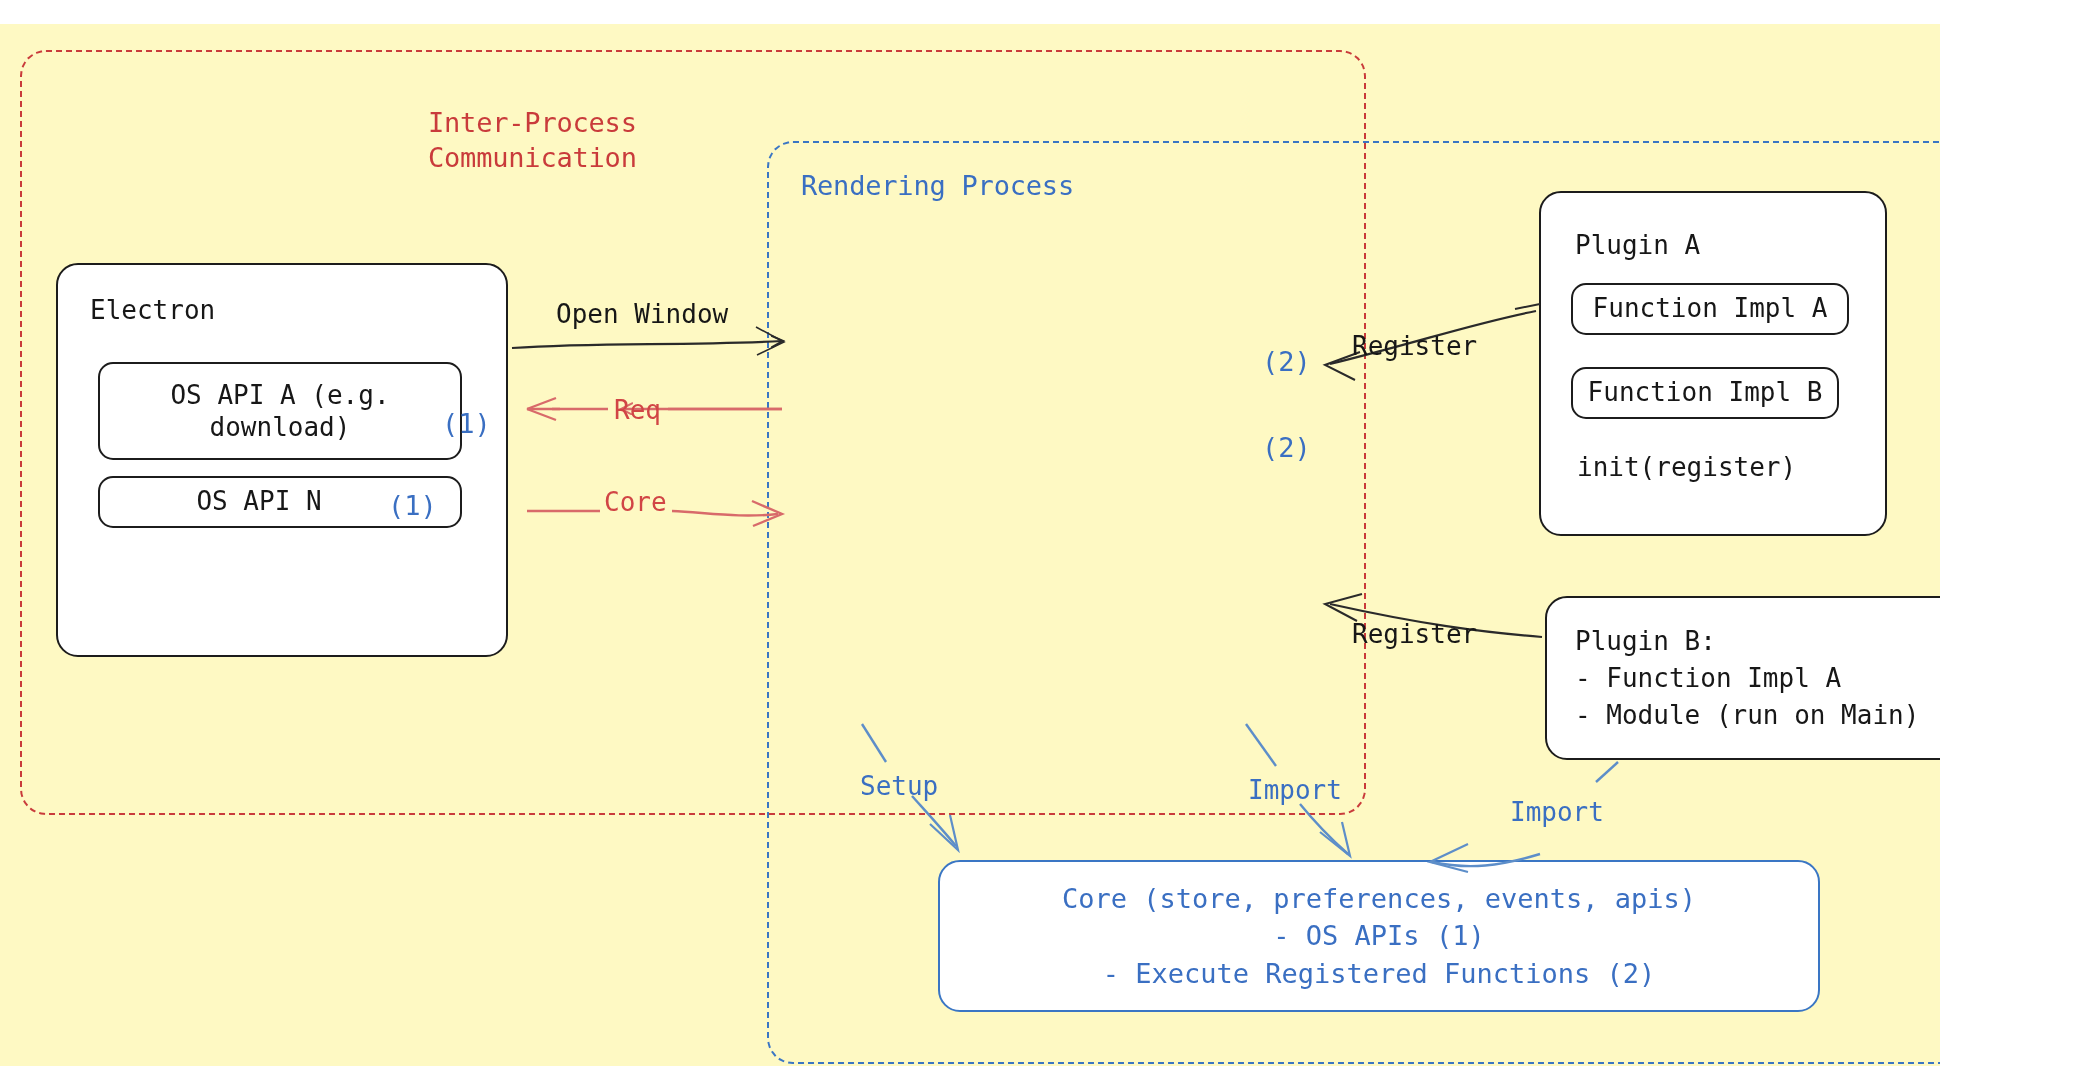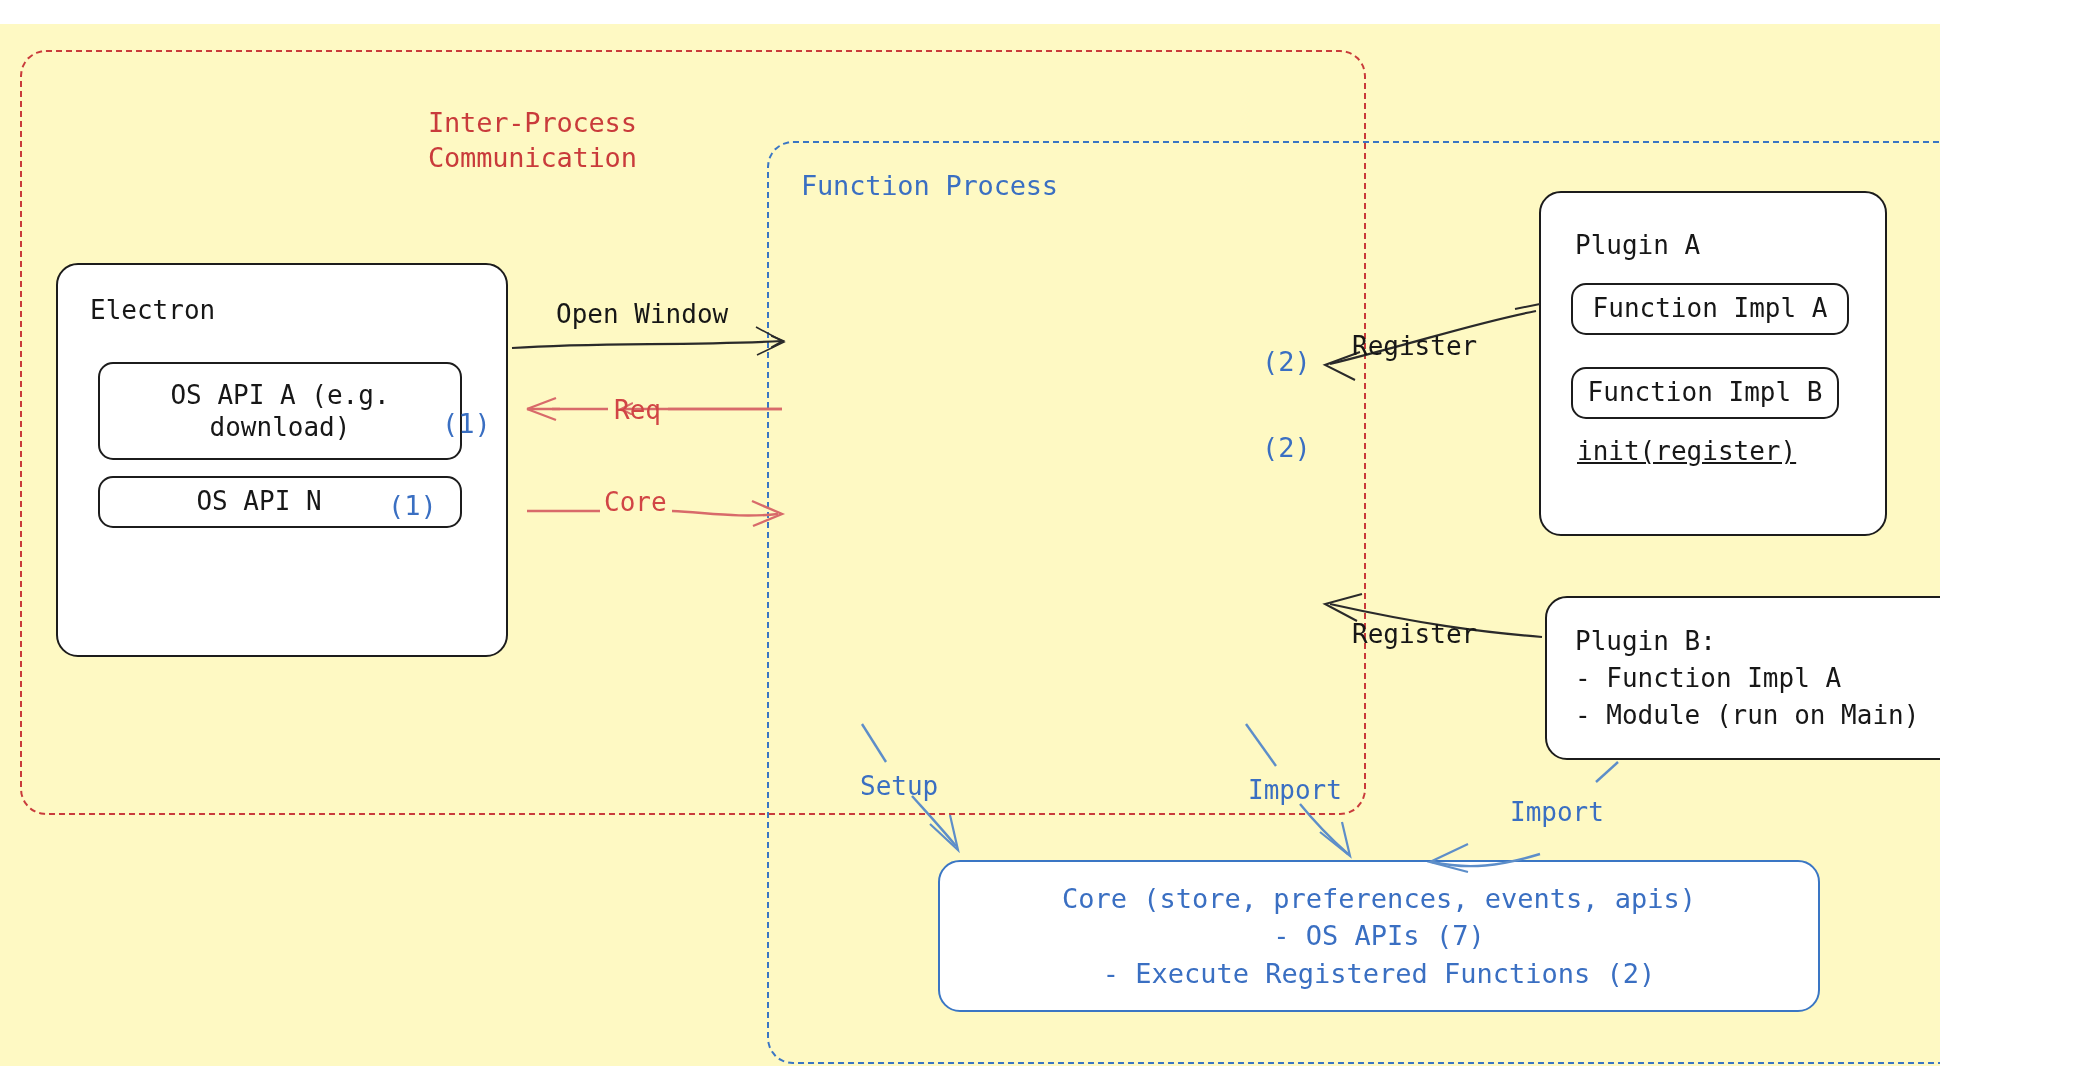--- a/index.html
+++ b/index.html
@@ -131,21 +131,21 @@
 
 <div id="canvas">
 
   <div class="region region-ipc" style="left:20px; top:26px; width:1346px; height:765px;"></div>
 
   <div class="region region-render" style="left:767px; top:117px; width:1288px; height:923px;"></div>
 
   <div class="region-label red" style="left:428px; top:82px;">Inter-Process
 Communication</div>
 
-  <div class="region-label blue" style="left:801px; top:145px;">Function Process</div>
+  <div class="region-label blue" style="left:801px; top:145px;">Rendering Process</div>
 
   <div class="box" style="left:56px; top:239px; width:452px; height:394px;">
     <div class="box-title" style="left:32px; top:30px;">Electron</div>
 
     <div class="box inner" style="left:40px; top:97px; width:364px; height:98px;">
       <div class="inner-text two-line">OS API A (e.g.
 download)</div>
     </div>
     <div class="marker" style="left:384px; top:143px;">(1)</div>
 
@@ -163,32 +163,32 @@
     <div class="box-title" style="left:34px; top:37px;">Plugin A</div>
 
     <div class="box inner" style="left:30px; top:90px; width:278px; height:52px;">
       <div class="inner-text">Function Impl A</div>
     </div>
 
     <div class="box inner" style="left:30px; top:174px; width:268px; height:52px;">
       <div class="inner-text">Function Impl B</div>
     </div>
 
-    <div class="free-text" style="left:36px; top:242px;text-decoration:underline;">init(register)</div>
+    <div class="free-text" style="left:36px; top:258px;">init(register)</div>
   </div>
 
   <div class="box" style="left:1545px; top:572px; width:430px; height:164px;">
     <div class="free-text" style="left:28px; top:25px; font-size:26px; line-height:1.42;">Plugin B:
 - Function Impl A
 - Module (run on Main)</div>
   </div>
 
   <div class="box core" style="left:938px; top:836px; width:882px; height:152px;">
     <div class="core-text">Core (store, preferences, events, apis)
-- OS APIs (7)
+- OS APIs (1)
 - Execute Registered Functions (2)</div>
   </div>
 
   <svg class="overlay" viewBox="0 0 2074 1066">
     <defs>
       <marker id="ahBlack" markerWidth="14" markerHeight="14" refX="10" refY="5" orient="auto" markerUnits="userSpaceOnUse">
         <path d="M0,0 L11,5 L0,10" fill="none" stroke="#2a2a2a" stroke-width="1.8"></path>
       </marker>
       <marker id="ahBlackL" markerWidth="16" markerHeight="16" refX="11" refY="6" orient="auto" markerUnits="userSpaceOnUse">
         <path d="M0,0 L12,6 L0,12" fill="none" stroke="#2a2a2a" stroke-width="2"></path>

